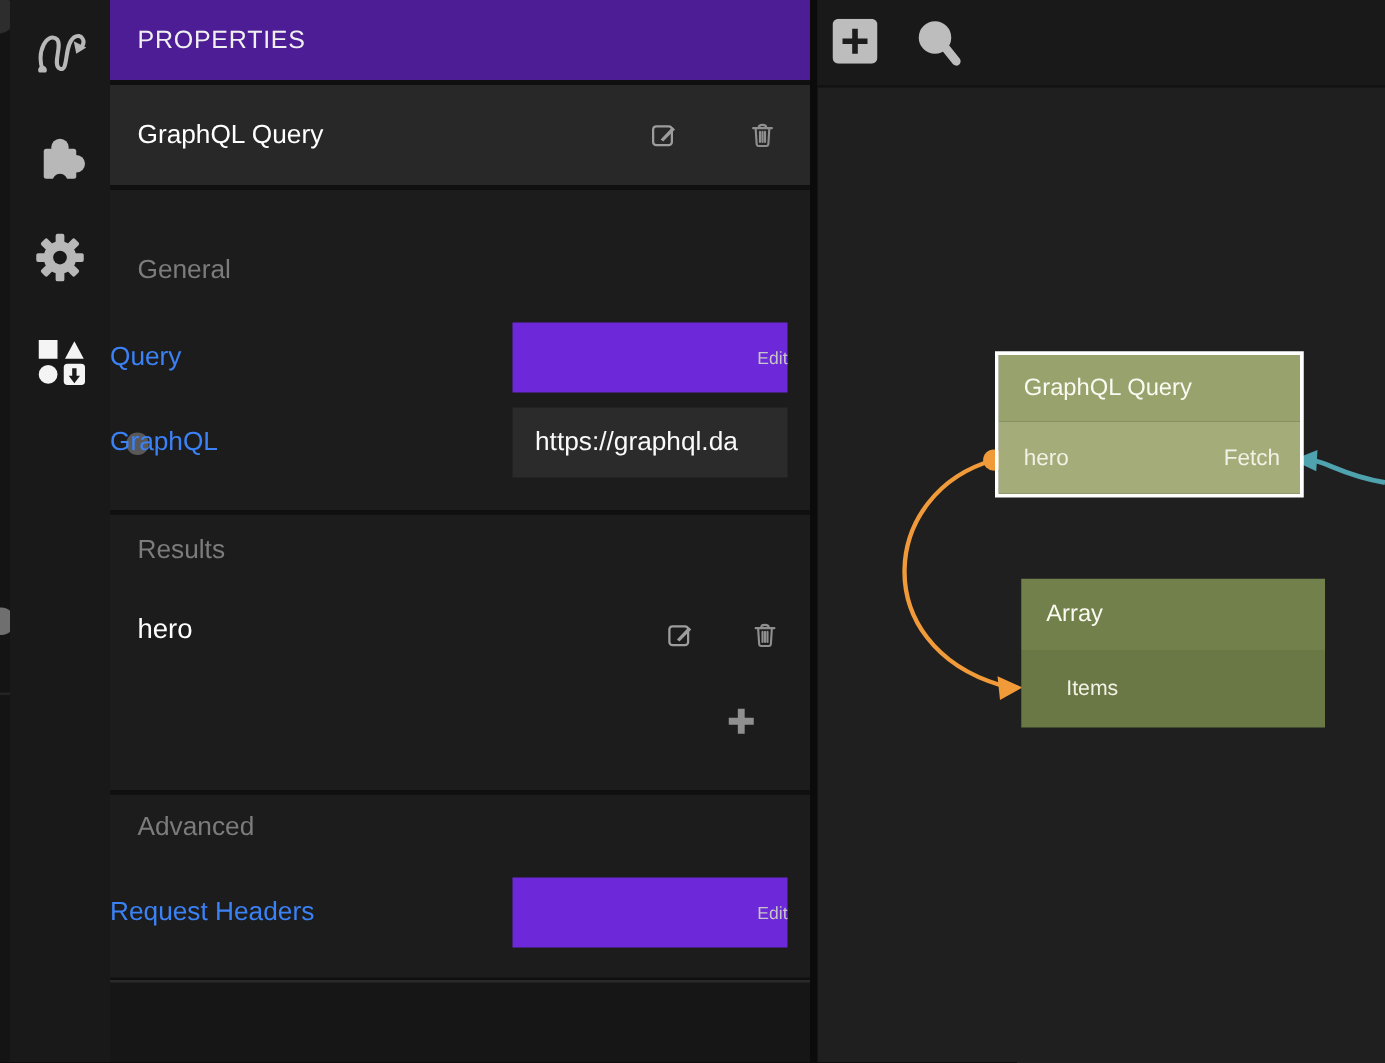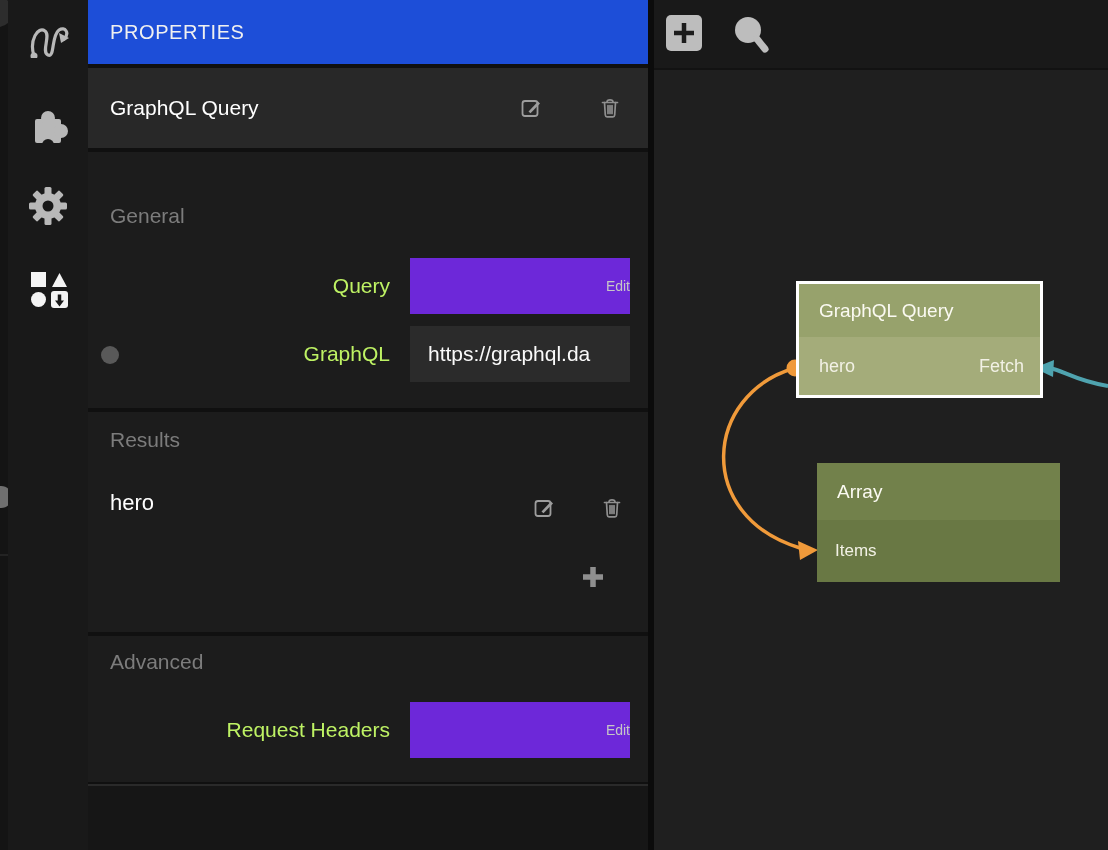--- a/index.html
+++ b/index.html
@@ -11,28 +11,28 @@
   .corner-blob{position:absolute;left:-17px;top:-3px;width:30px;height:30px;border-radius:50%;background:#2d2d2d;}
   .edge-handle{position:absolute;left:-10px;top:486px;width:22px;height:22px;border-radius:50%;background:#6f6f6f;}
   .edge-line{position:absolute;left:0;top:554px;width:8px;height:2px;background:#232323;}
 
   
   .icon-rail{position:absolute;left:8px;top:0;width:80px;height:850px;background:#191919;}
   .rail-btn{position:absolute;left:18px;width:44px;height:44px;cursor:pointer;}
 
   
   .props{position:absolute;left:88px;top:0;width:560px;height:850px;background:#101010;color:#fff;}
-  .props-header{position:absolute;left:0;top:0;width:560px;height:64px;background:#1d4ed8;}
+  .props-header{position:absolute;left:0;top:0;width:560px;height:64px;background:#4c1d95;}
   .props-header span{position:absolute;left:22px;top:0;line-height:64px;font-size:20px;letter-spacing:.6px;color:#f0f0f0;}
   .node-row{position:absolute;left:0;top:68px;width:560px;height:80px;background:#282828;}
   .node-row .title{position:absolute;left:22px;top:0;line-height:80px;font-size:21px;color:#fff;}
   .icon-btn{position:absolute;width:24px;height:24px;cursor:pointer;}
   .section{position:absolute;left:0;width:560px;background:#1c1c1c;text-decoration:underline;}
   .sec-label{position:absolute;left:22px;font-size:21px;color:#7c7c7c;}
-  .row-label{position:absolute;left:0;width:302px;height:56px;line-height:56px;text-align:right;font-size:21px;color:#bef264;}
+  .row-label{position:absolute;left:0;width:302px;height:56px;line-height:56px;text-align:left;font-size:21px;color:#3b82f6;}
   .ctl{position:absolute;left:322px;width:220px;height:56px;}
   .btn{background:#6d28d9;text-align:right;line-height:56px;font-size:14px;color:#c6c6c6;cursor:pointer;}
   .input{background:#2b2b2b;line-height:56px;font-size:21px;color:#fafafa;padding-left:18px;white-space:nowrap;overflow:hidden;cursor:text;}
   .port-dot{position:absolute;left:13px;width:18px;height:18px;border-radius:50%;background:#595959;cursor:pointer;}
   .item-label{position:absolute;left:22px;font-size:22px;color:#fff;}
   .plus-btn{position:absolute;width:26px;height:26px;cursor:pointer;}
   .bottom-strip{position:absolute;left:0;top:784px;width:560px;height:66px;background:#161616;border-top:2px solid #2a2a2a;}
 
   .divider-v{position:absolute;left:648px;top:0;width:6px;height:850px;background:#0b0b0b;}
 
@@ -42,21 +42,21 @@
   .tb-btn{position:absolute;cursor:pointer;}
   .connections{position:absolute;left:0;top:0;width:454px;height:850px;}
   .node{position:absolute;cursor:pointer;}
   .node .hdr{padding-left:20px;font-size:19px;color:#fbfaf2;}
   .node .bdy{display:flex;align-items:center;color:#f2f1e5;}
   .node-graphql{left:142px;top:281px;width:247px;height:117px;border:3px solid #ffffff;}
   .node-graphql .hdr{height:53px;line-height:53px;}
   .node-graphql .bdy{height:58px;justify-content:space-between;padding:0 16px 0 20px;font-size:18px;}
   .node-array{left:163px;top:463px;width:243px;height:119px;}
   .node-array .hdr{height:57px;line-height:57px;}
-  .node-array .bdy{height:62px;padding-left:18px;font-size:17px;}
+  .node-array .bdy{height:62px;padding-left:36px;font-size:17px;}
 </style>
 </head>
 <body>
 
 <div id="root">
 
   <div class="edge-strip">
     <div class="corner-blob"></div>
     <div class="edge-handle"></div>
     <div class="edge-line"></div>

